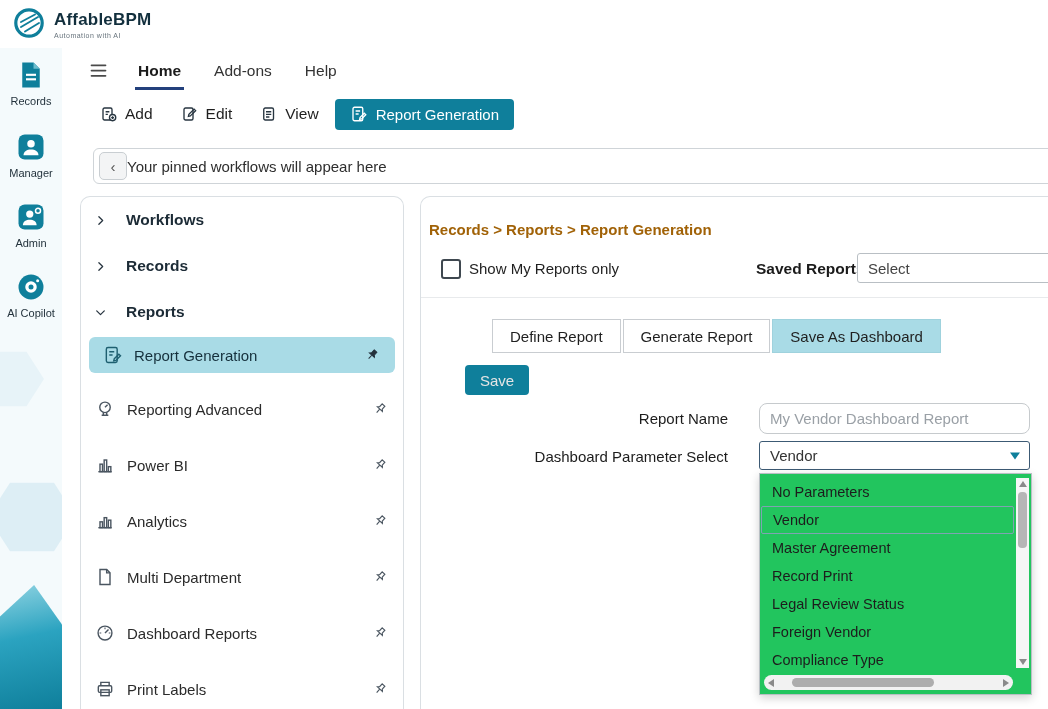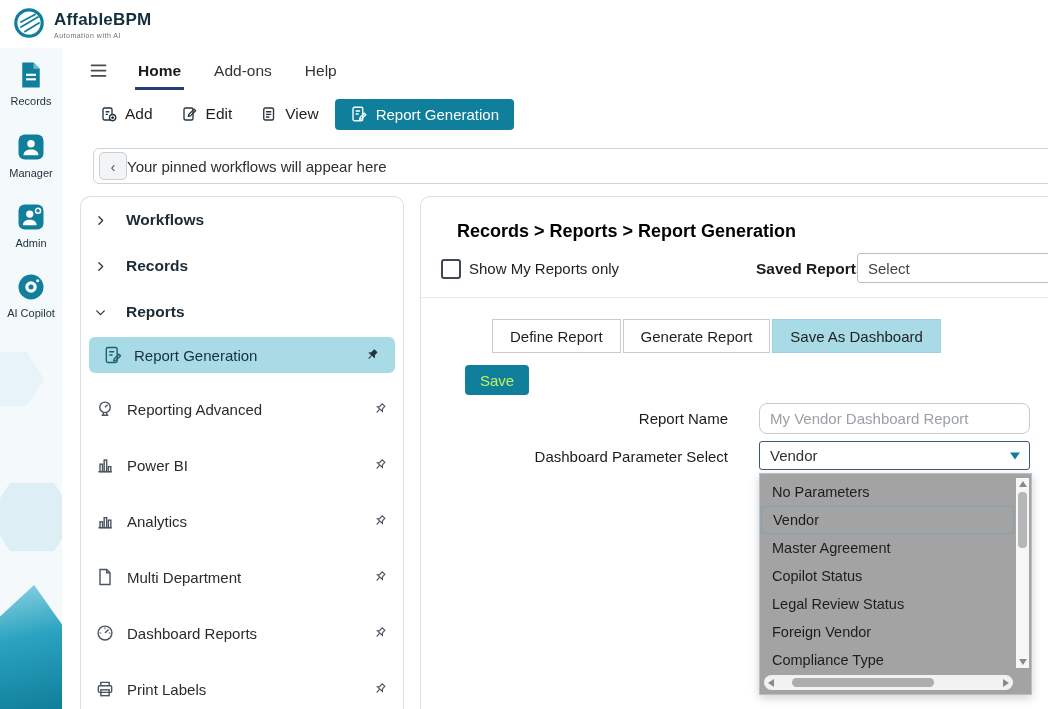--- a/index.html
+++ b/index.html
@@ -61,45 +61,45 @@
   .tree-sel .icon{color:#1e5f70;}
   .tree-item{height:56px;display:flex;align-items:center;gap:12px;padding-left:14px;font-size:15px;color:#2b2b2b;cursor:pointer;}
   .tree-item .icon{color:#4a5560;}
   .i20{width:20px;height:20px;}
   .pin{margin-left:auto;margin-right:15px;width:17px;height:17px;color:#5c6b7a;cursor:pointer;}
   .pin.filled{color:#24313c;}
 
   
   .content{position:absolute;left:420px;top:196px;width:650px;bottom:0;background:#fff;border:1px solid #dadfe3;
         border-bottom:none;border-radius:10px 0 0 0;z-index:5;}
-  .breadcrumb{position:absolute;left:36px;top:24px;font-size:18px;font-weight:600;color:#000000;cursor:pointer;}
+  .breadcrumb{position:absolute;left:8px;top:24px;font-size:15px;font-weight:600;color:#a16207;cursor:pointer;}
   .checkbox{position:absolute;left:20px;top:62px;width:16px;height:16px;border:2px solid #3f4850;border-radius:3px;background:#fff;cursor:pointer;}
   .cb-label{position:absolute;left:48px;top:63px;font-size:15px;color:#1f1f1f;}
   .saved-label{position:absolute;left:335px;top:63px;font-size:15.5px;font-weight:700;color:#1b1b1b;}
   .saved-select{position:absolute;left:436px;top:56px;width:220px;height:30px;border:1px solid #b9bfc4;border-radius:3px;
         display:flex;align-items:center;padding-left:10px;font-size:15px;color:#444;background:#fff;cursor:pointer;box-sizing:border-box;}
   .divider{position:absolute;left:0;right:0;top:100px;border-top:1px solid #e8eaec;}
   .tabs{position:absolute;left:35px;top:122px;display:flex;gap:2px;padding-left:36px;}
   .tab{height:34px;display:flex;align-items:center;padding:0 17px;border:1px solid #c9cdd1;background:#fff;
         font-size:15px;color:#1f1f1f;cursor:pointer;box-sizing:border-box;}
   .tab.active{background:#a9dbe6;border-color:#9fd2dd;}
-  .save-btn{position:absolute;left:44px;top:168px;height:30px;padding:0 15px;background:#0f7f9b;color:#bef264;
+  .save-btn{position:absolute;left:44px;top:168px;height:30px;padding:0 15px;background:#0f7f9b;color:#e5e5e5;
         border-radius:4px;font-size:15px;display:flex;align-items:center;cursor:pointer;}
   .frm-label{position:absolute;left:0;width:307px;text-align:right;font-size:15px;color:#1c1c1c;}
   .lbl-report{top:213px;} .lbl-param{top:251px;}
   .input-report{position:absolute;left:338px;top:206px;width:271px;height:31px;border:1px solid #c6cacd;border-radius:8px;
         padding:0 10px;font-size:15px;color:#222;font-family:inherit;box-sizing:border-box;background:#fff;}
   .input-report::placeholder{color:#9aa0a6;opacity:1;}
   .select-param{position:absolute;left:338px;top:244px;width:271px;height:29px;border:1.5px solid #3c5a74;border-radius:3px;
         background:#fff;display:flex;align-items:center;padding-left:10px;font-size:15px;color:#333;cursor:pointer;box-sizing:border-box;}
   .select-arrow{position:absolute;right:9px;top:50%;transform:translateY(-50%);width:0;height:0;
         border-left:5.5px solid transparent;border-right:5.5px solid transparent;border-top:7px solid #0f7f9b;}
 
   
-  .dropdown{position:absolute;left:338px;top:276px;width:273px;height:222px;background:#a3a3a3;border:1px solid #b9bfc4;
+  .dropdown{position:absolute;left:338px;top:276px;width:273px;height:222px;background:#22c55e;border:1px solid #b9bfc4;
         box-shadow:0 3px 9px rgba(0,0,0,.18);z-index:40;box-sizing:border-box;}
   .dd-list{position:absolute;left:1px;top:4px;right:17px;bottom:26px;overflow:hidden;}
   .dd-option{height:28px;display:flex;align-items:center;padding-left:11px;font-size:14.5px;color:#1d1d1d;
         cursor:pointer;white-space:nowrap;box-sizing:border-box;}
   .dd-option.selected{border:1px solid #7fa3b2;border-radius:2px;}
   .dd-vscroll{position:absolute;top:4px;right:2px;width:13px;bottom:26px;background:#f6f6f6;cursor:pointer;}
   .dd-vthumb{position:absolute;top:14px;left:2px;width:9px;height:56px;background:#b6b6b6;border-radius:4px;cursor:pointer;}
   .tri{width:0;height:0;position:absolute;cursor:pointer;}
   .tri-up{left:2.5px;top:3px;border-left:4px solid transparent;border-right:4px solid transparent;border-bottom:6px solid #8a8a8a;}
   .tri-down{left:2.5px;bottom:3px;border-left:4px solid transparent;border-right:4px solid transparent;border-top:6px solid #8a8a8a;}
@@ -423,21 +423,21 @@
     <div class="select-param">
       <span>Vendor</span>
       <span class="select-arrow"></span>
     </div>
 
     <div class="dropdown">
       <div class="dd-list">
         <div class="dd-option">No Parameters</div>
         <div class="dd-option selected">Vendor</div>
         <div class="dd-option">Master Agreement</div>
-        <div class="dd-option">Copilot Status</div>
+        <div class="dd-option">Record Print</div>
         <div class="dd-option">Legal Review Status</div>
         <div class="dd-option">Foreign Vendor</div>
         <div class="dd-option">Compliance Type</div>
       </div>
       <div class="dd-vscroll">
         <div class="tri tri-up"></div>
         <div class="dd-vthumb"></div>
         <div class="tri tri-down"></div>
       </div>
       <div class="dd-hscroll">

